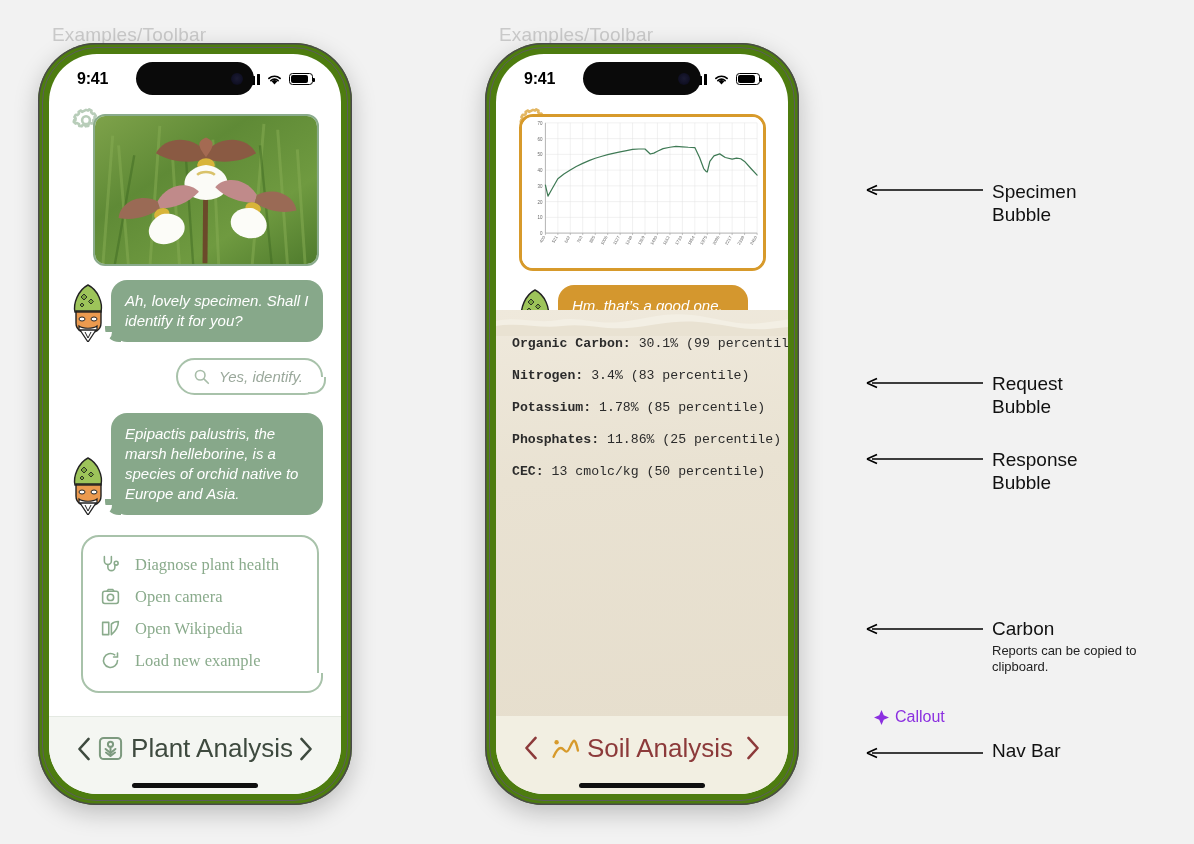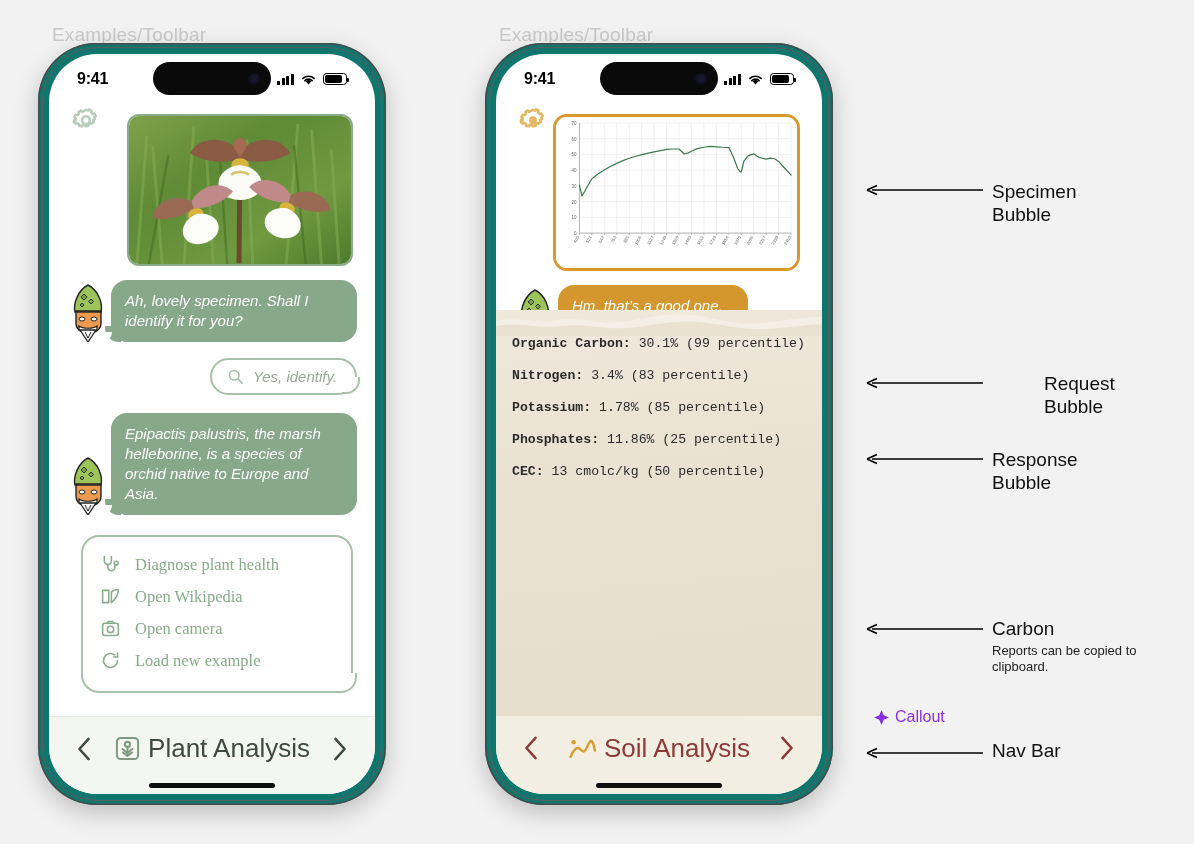--- a/index.html
+++ b/index.html
@@ -17,23 +17,23 @@
     position:absolute;
     font-size:19px;
     color:#c9c9c9;
     letter-spacing:.2px;
     white-space:nowrap;
   }
 
   
   .phone {
     position:absolute;
-    width:348px; height:762px;
+    width:314px; height:762px;
     border-radius:58px;
-    background:#0f766e;
+    background:#4d7c0f;
     padding:11px;
     box-shadow:0 0 0 1.5px #4a4a4a inset, 0 8px 24px rgba(0,0,0,.22);
   }
   .phone::after{
     content:"";
     position:absolute; left:4px; top:4px; right:4px; bottom:4px;
     border-radius:55px;
     border:1.5px solid #5c5c5c;
     pointer-events:none;
   }
@@ -352,36 +352,36 @@
               <svg width="21" height="21" viewBox="0 0 24 24" fill="none" stroke="#8aab8c" stroke-width="1.8" stroke-linecap="round">
                 <path d="M5 3 v5 a4 4 0 0 0 8 0 V3"></path>
                   <path d="M9 12 v3 a4 4 0 0 0 8 0 v-2"></path>
                 <circle cx="18.5" cy="10.5" r="2.2"></circle>
               </svg>
             </span>
             <span>Diagnose plant health</span>
           </div>
           <div class="menu-item">
             <span class="menu-icon">
-              <svg width="21" height="21" viewBox="0 0 24 24" fill="none" stroke="#8aab8c" stroke-width="1.8" stroke-linejoin="round">
-                <path d="M3 5 h7 v14 H3 Z"></path>
-                  <path d="M13 19 V7 c3-3 6-3 8-3 0 5-2 10-8 15 Z"></path>
-              </svg>
-            </span>
-            <span>Open Wikipedia</span>
-          </div>
-          <div class="menu-item">
-            <span class="menu-icon">
               <svg width="21" height="21" viewBox="0 0 24 24" fill="none" stroke="#8aab8c" stroke-width="1.8">
                 <rect x="3" y="6" width="18" height="14" rx="2.5"></rect>
                   <circle cx="12" cy="13" r="3.6"></circle>
                 <path d="M8 6 l1.5-2 h5 L16 6"></path>
               </svg>
             </span>
             <span>Open camera</span>
+          </div>
+          <div class="menu-item">
+            <span class="menu-icon">
+              <svg width="21" height="21" viewBox="0 0 24 24" fill="none" stroke="#8aab8c" stroke-width="1.8" stroke-linejoin="round">
+                <path d="M3 5 h7 v14 H3 Z"></path>
+                  <path d="M13 19 V7 c3-3 6-3 8-3 0 5-2 10-8 15 Z"></path>
+              </svg>
+            </span>
+            <span>Open Wikipedia</span>
           </div>
           <div class="menu-item">
             <span class="menu-icon">
               <svg width="21" height="21" viewBox="0 0 24 24" fill="none" stroke="#8aab8c" stroke-width="1.8" stroke-linecap="round">
                 <path d="M20 12 a8 8 0 1 1 -3.2-6.4"></path>
                   <path d="M20 3.5 V8 h-4.5"></path>
               </svg>
             </span>
             <span>Load new example</span>
           </div>
@@ -612,21 +612,21 @@
 </svg>
 <div class="anno-label" style="left:992px;top:181px;">
   <div>Specimen</div>
   <div>Bubble</div>
 </div>
 
 <svg class="anno-arrow" style="left:866px;top:376px;width:118px;" viewBox="0 0 118 14">
   <path d="M117 7 H6" stroke="#000" stroke-width="1.7"></path>
     <path d="M1 7 L11 2.4 M1 7 L11 11.6" stroke="#000" stroke-width="1.7" fill="none"></path>
 </svg>
-<div class="anno-label" style="left:1044px;top:373px;">
+<div class="anno-label" style="left:992px;top:373px;">
   <div>Request</div>
   <div>Bubble</div>
 </div>
 
 <svg class="anno-arrow" style="left:866px;top:452px;width:118px;" viewBox="0 0 118 14">
   <path d="M117 7 H6" stroke="#000" stroke-width="1.7"></path>
     <path d="M1 7 L11 2.4 M1 7 L11 11.6" stroke="#000" stroke-width="1.7" fill="none"></path>
 </svg>
 <div class="anno-label" style="left:992px;top:449px;">
   <div>Response</div>

